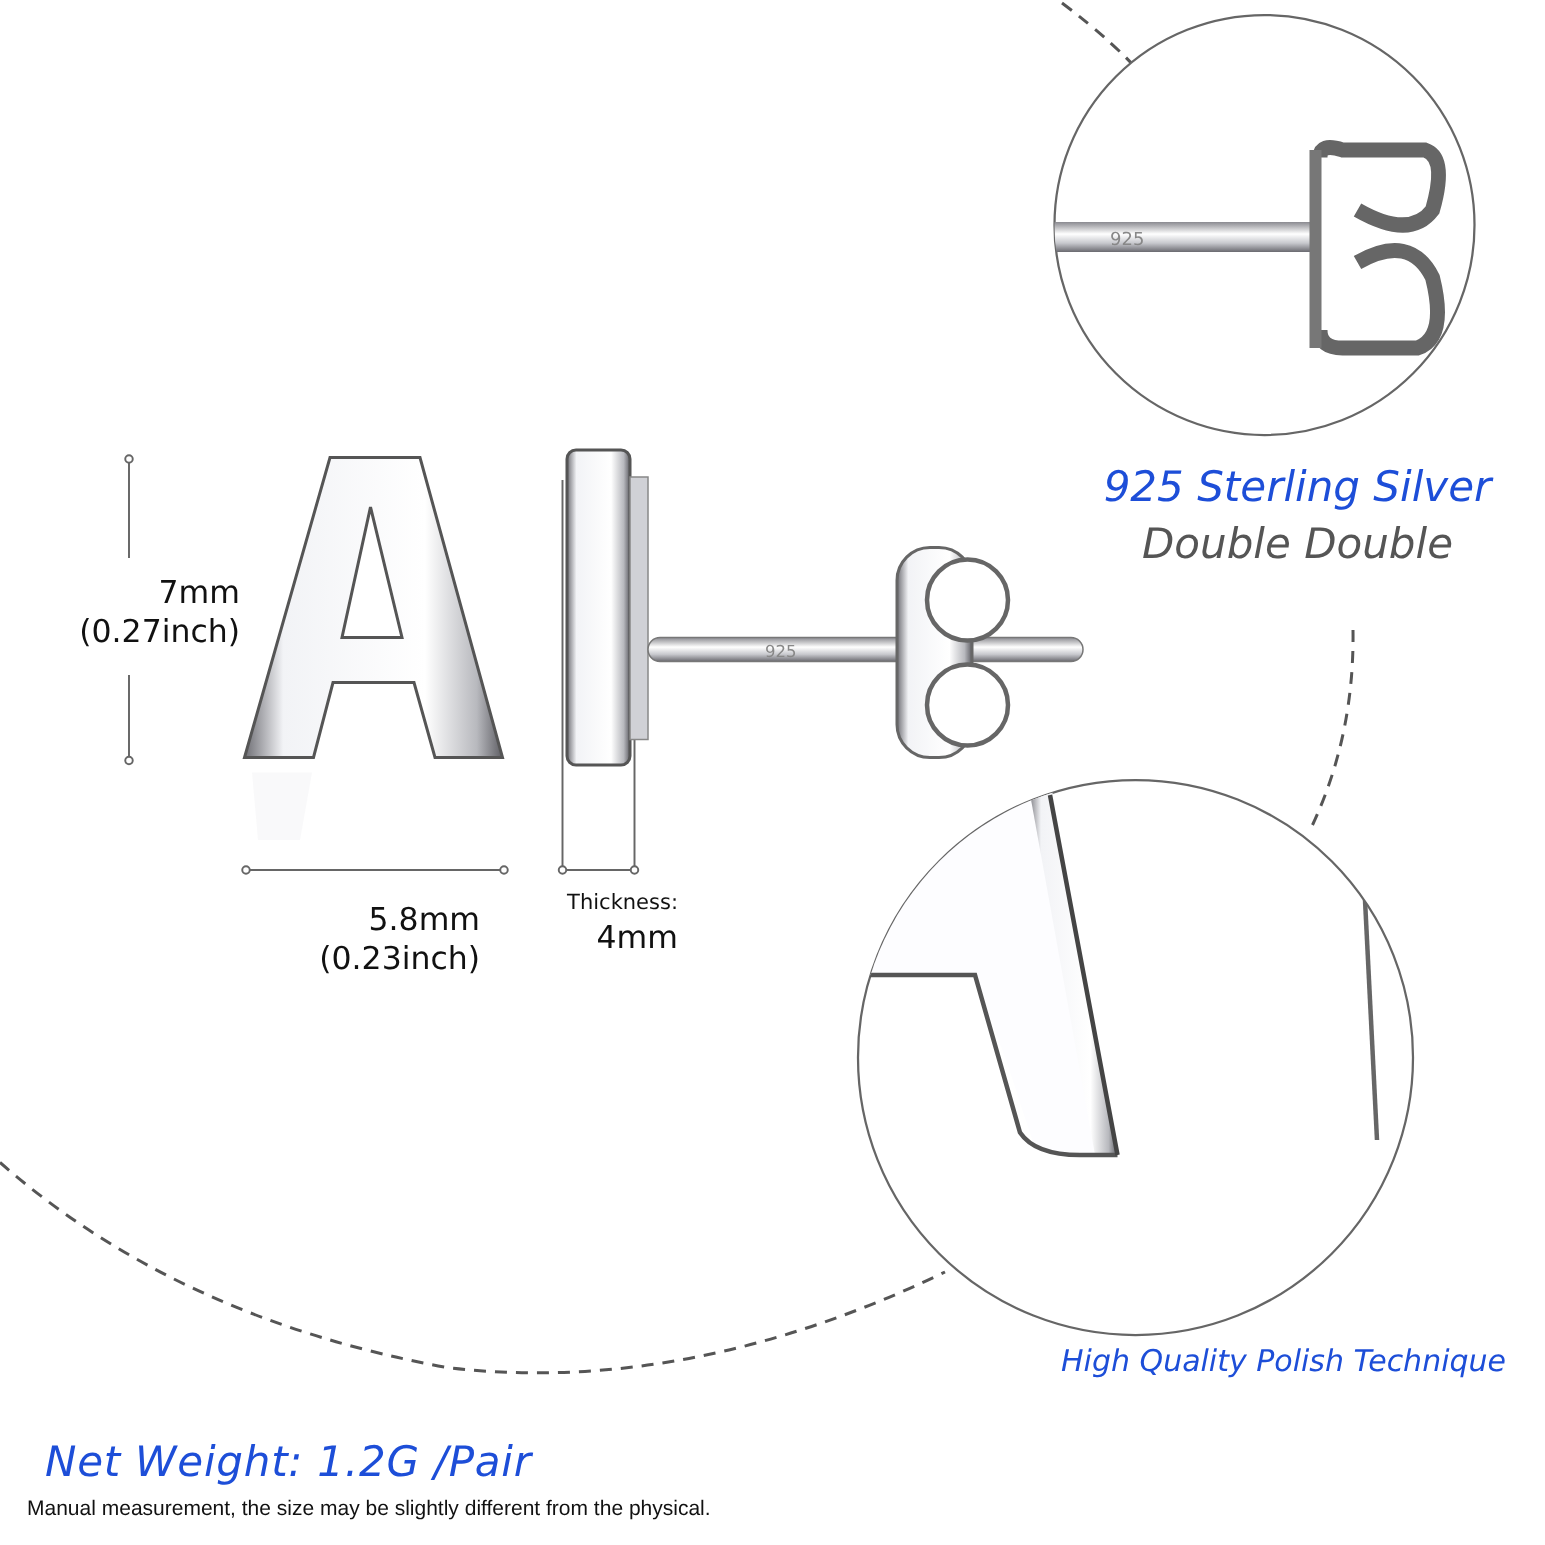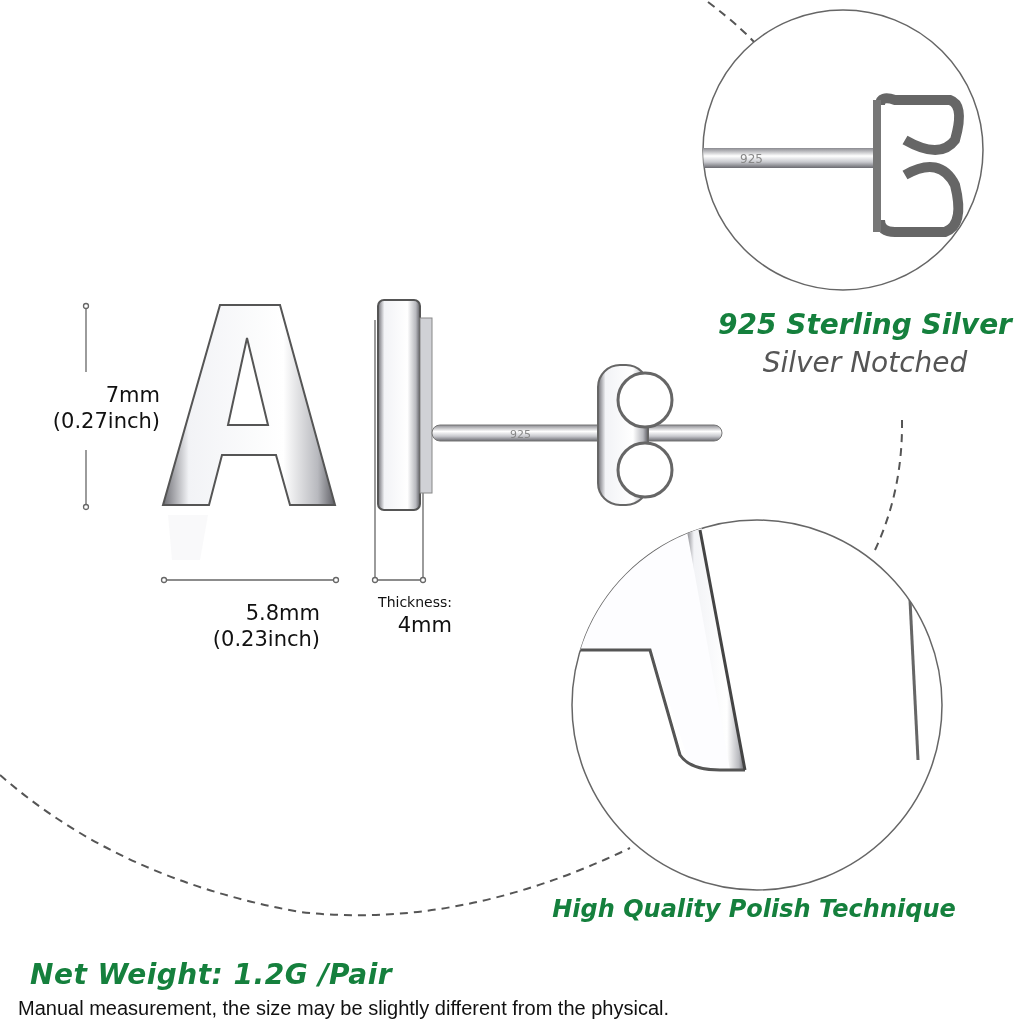--- a/index.html
+++ b/index.html
@@ -1,23 +1,23 @@
 <!DOCTYPE html>
 <html><head>
 <meta charset="utf-8">
 <style>
   html, body { margin:0; padding:0; background:#ffffff; }
   body { width:1030px; height:1030px; position:relative; overflow:hidden; font-family:"DejaVu Sans", sans-serif; color:#111; }
   .abs { position:absolute; }
   svg.layer { position:absolute; left:0; top:0; width:1030px; height:1030px; }
   .dim-text { font-family:"DejaVu Sans", sans-serif; font-size:21px; color:#111; text-align:right; line-height:1.25; }
   .thick-label { font-size:14px; }
-  .bold-ital { font-family:"DejaVu Sans", sans-serif; font-weight:bold; font-style:italic; color:#15803d; }
+  .bold-ital { font-family:"DejaVu Sans", sans-serif; font-weight:normal; font-style:italic; color:#1d4ed8; }
   .grey-ital { font-family:"DejaVu Sans", sans-serif; font-style:italic; color:#555; }
-  .footnote { font-family:"Liberation Sans", sans-serif; font-size:20px; color:#111; }
+  .footnote { font-family:"Liberation Sans", sans-serif; font-size:14px; color:#111; }
 </style>
 </head>
 <body>
 
 <svg class="layer" viewBox="0 0 1030 1030">
   <defs>
     <linearGradient id="silver" x1="0" y1="0" x2="1" y2="0">
       <stop offset="0" stop-color="#6e6e74"></stop>
       <stop offset="0.15" stop-color="#f2f3f6"></stop>
       <stop offset="0.7" stop-color="#ffffff"></stop>
@@ -112,19 +112,19 @@
   <div>(0.23inch)</div>
 </div>
 
 <div class="abs dim-text" style="left:352px; top:594px; width:100px;">
   <div class="thick-label">Thickness:</div>
   <div>4mm</div>
 </div>
 
 <div class="abs bold-ital" style="left:700px; top:308px; width:330px; font-size:28px; text-align:center;">925 Sterling Silver</div>
 <div class="abs grey-ital" style="left:700px; top:346px; width:330px; font-size:28px; text-align:center; line-height:33px;">
-  <div>Silver Notched</div>
+  <div>Double Double</div>
 </div>
 
-<div class="abs bold-ital" style="left:484px; top:895px; width:540px; font-size:24px; text-align:center;">High Quality Polish Technique</div>
+<div class="abs bold-ital" style="left:464px; top:895px; width:540px; font-size:20px; text-align:right;">High Quality Polish Technique</div>
 
 <div class="abs bold-ital" style="left:30px; top:958px; font-size:28px; letter-spacing:0.5px;text-align:right;">Net Weight: 1.2G /Pair</div>
 <div class="abs footnote" style="left:18px; top:997px;">Manual measurement, the size may be slightly different from the physical.</div>
 
 </body></html>

